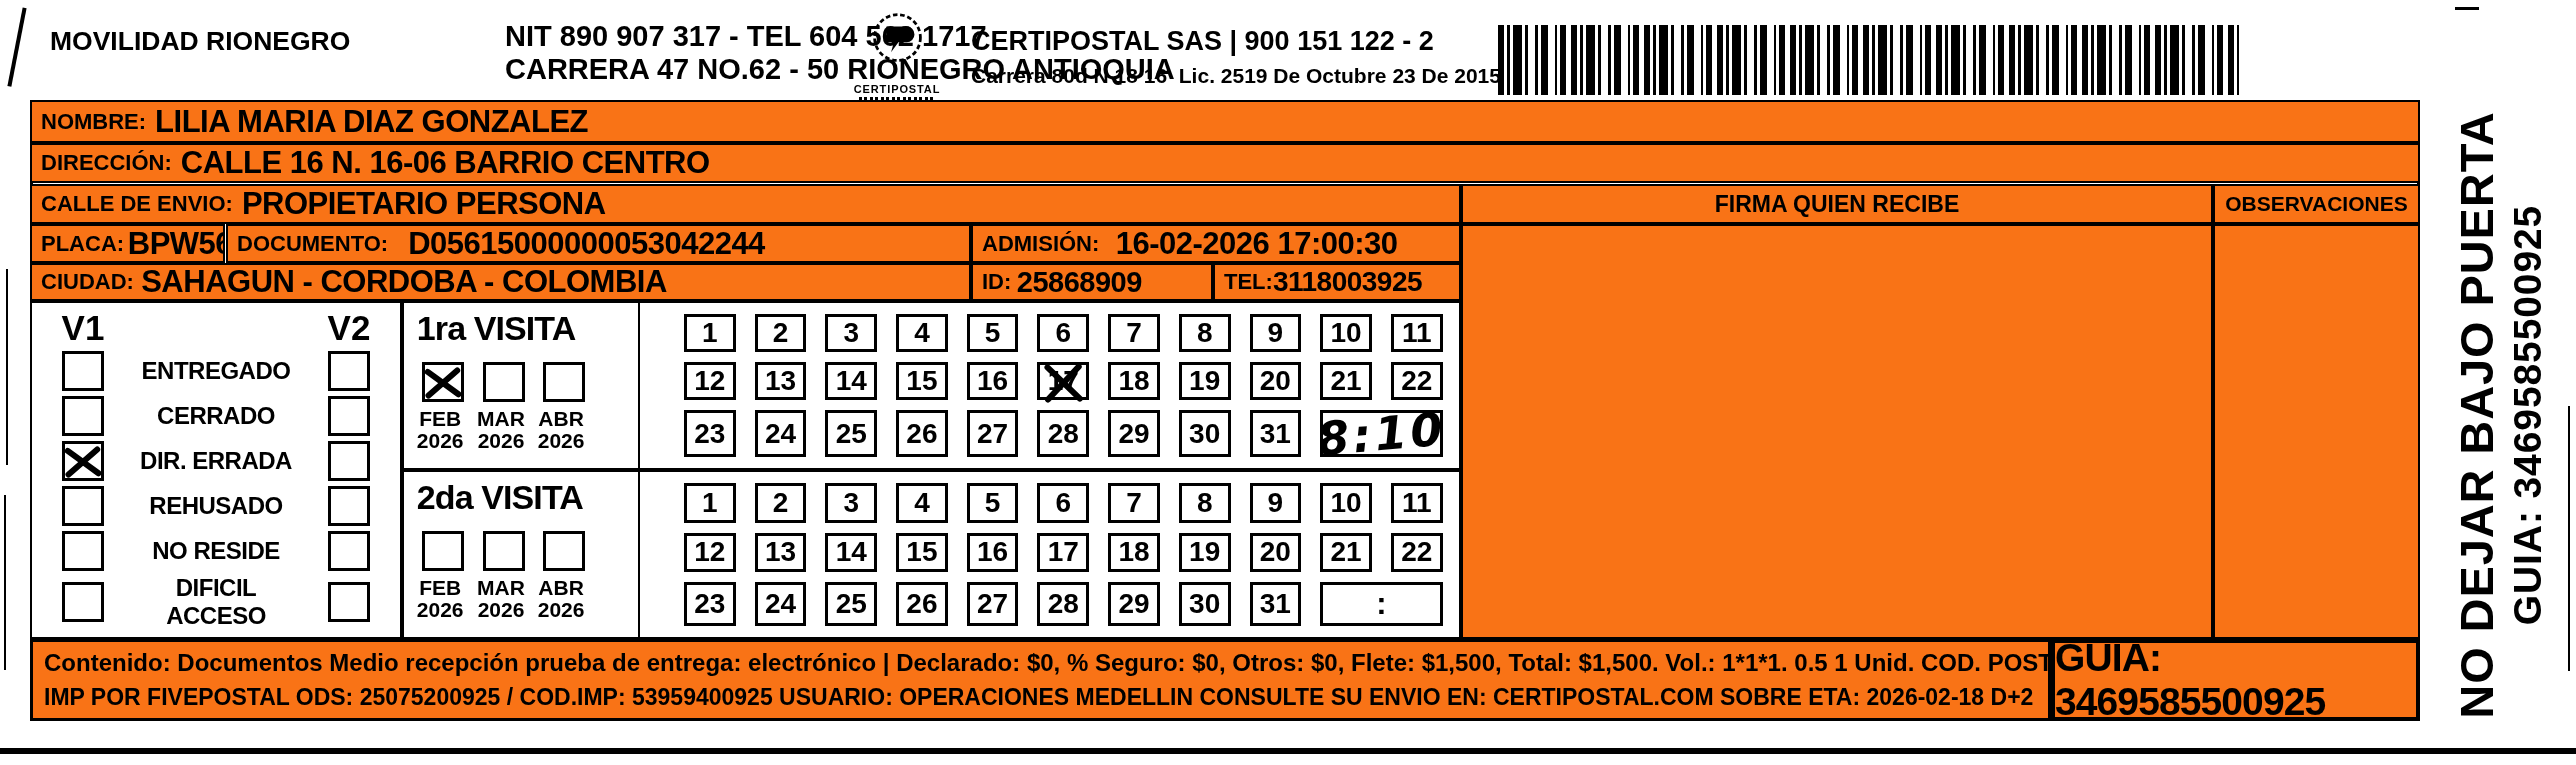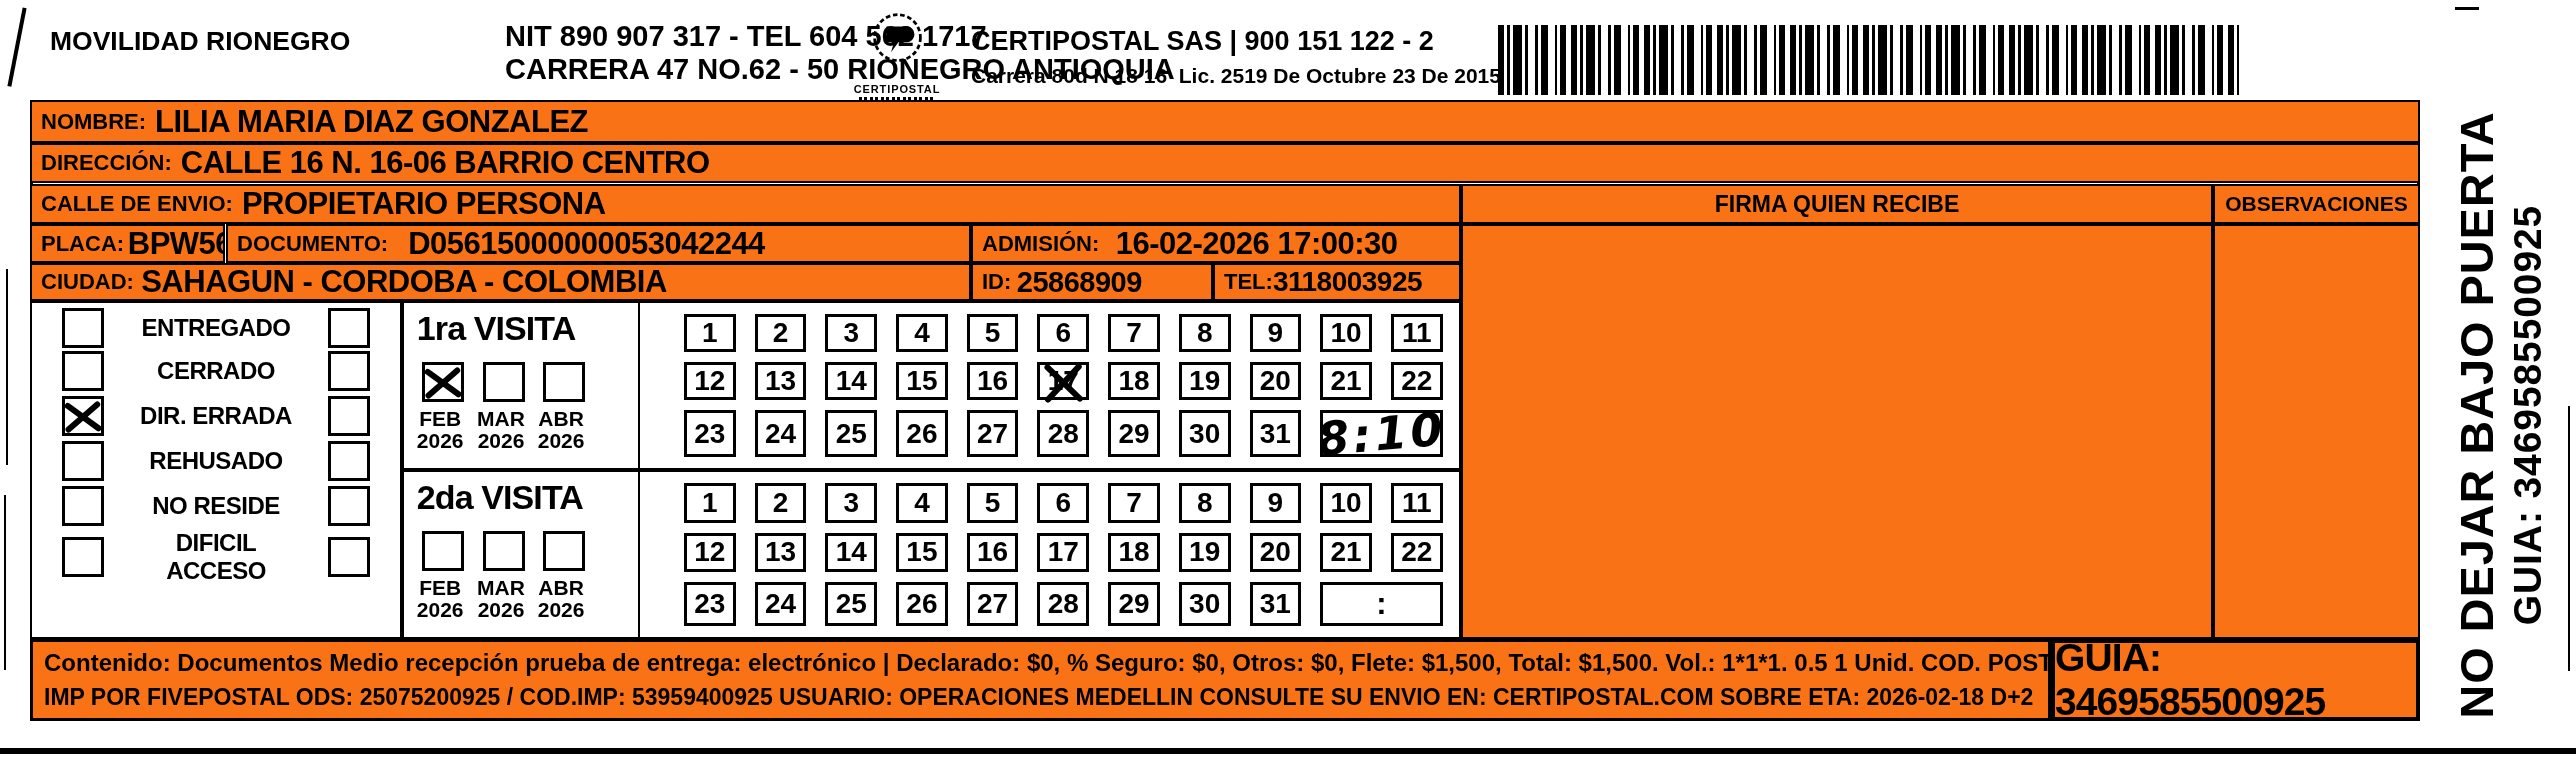--- a/index.html
+++ b/index.html
@@ -156,20 +156,25 @@
   </div>
   <div class="cell pad" style="left:1213px;top:263px;width:248px;height:38px;">
     <span class="lbl">TEL:</span>
     <span class="val" style="font-size:28px;">3118003925</span>
   </div>
 
   <div class="cell" style="left:1461px;top:224px;width:752px;height:415px;"></div>
   <div class="cell" style="left:2213px;top:224px;width:207px;height:415px;"></div>
 
   <div class="status-grid">
+    <div class="status-hdr">
+      <div class="vhead">V1</div>
+      <div></div>
+      <div class="vhead">V2</div>
+    </div>
 
   <div class="status-row">
         <div class="cbwrap">
           <div class="cb"></div>
         </div>
         <div class="status-label">ENTREGADO</div>
         <div class="cbwrap">
           <div class="cb"></div>
         </div>
       </div>

